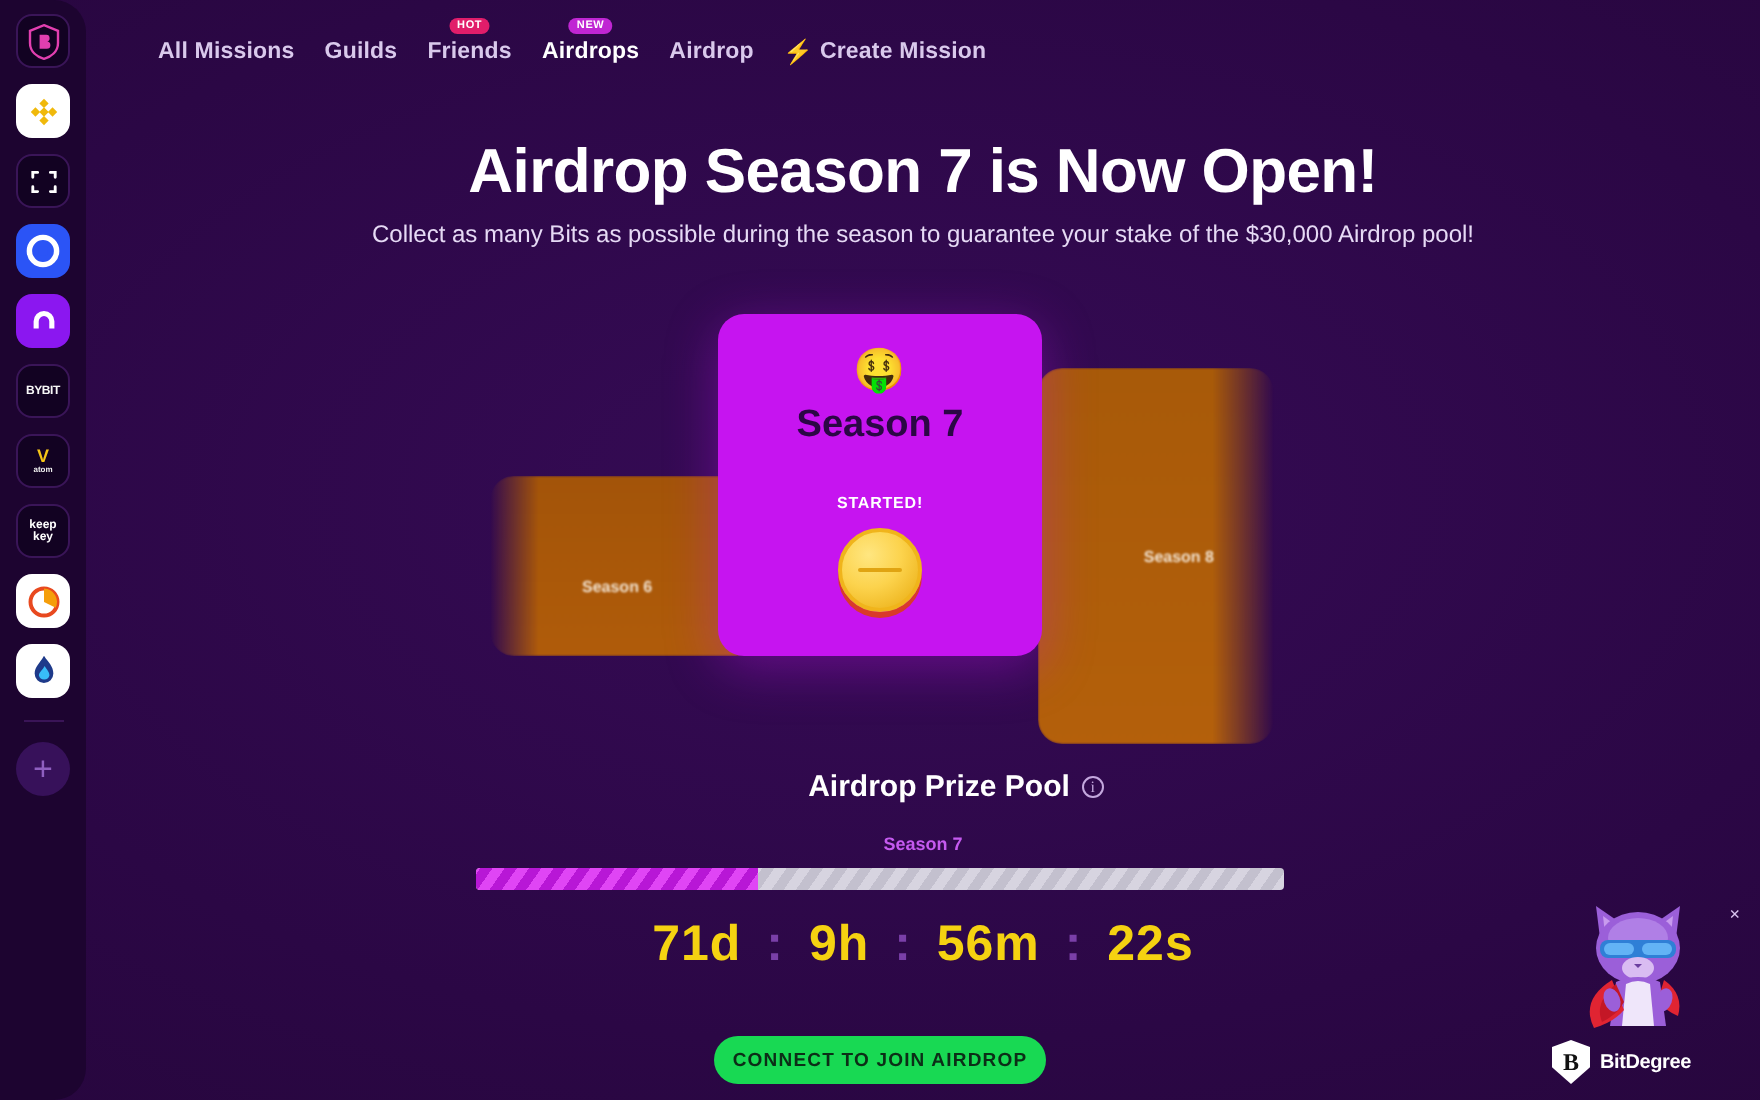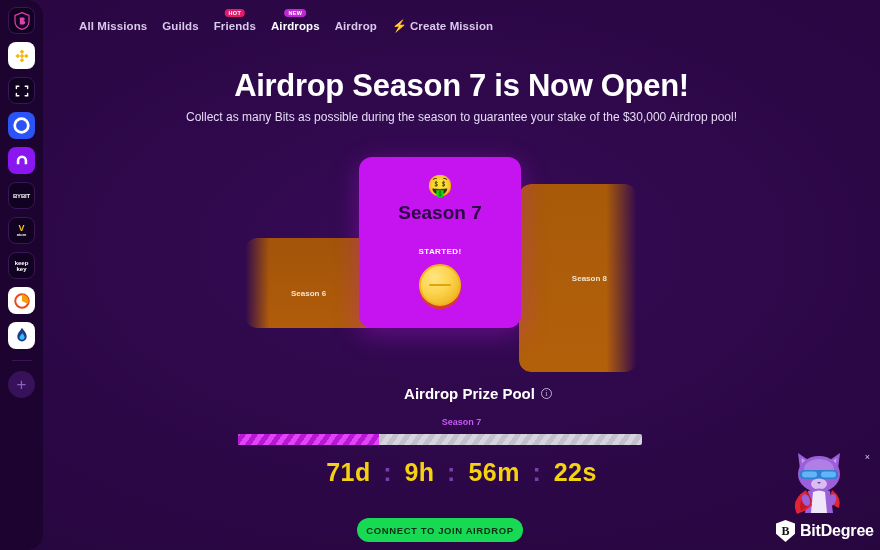--- a/index.html
+++ b/index.html
@@ -316,21 +316,21 @@
   }
   #bd-shield {
     width: 19px; height: 22px;
     background: #ffffff;
     clip-path: polygon(50% 0%, 100% 16%, 100% 62%, 50% 100%, 0% 62%, 0% 16%);
     display: flex; align-items: center; justify-content: center;
     color: #111; font-size: 12px; font-weight: bold;
     font-family: "Liberation Serif", serif;
   }
   #bd-name {
-    color: #ffffff; font-size: 16px; font-weight: bold;
+    color: #ffffff; font-size: 10px; font-weight: bold;
     letter-spacing: -0.2px;
   }
 </style>
 </head>
 <body>
 
 <div id="app">
 
   <div id="sidebar">
 

